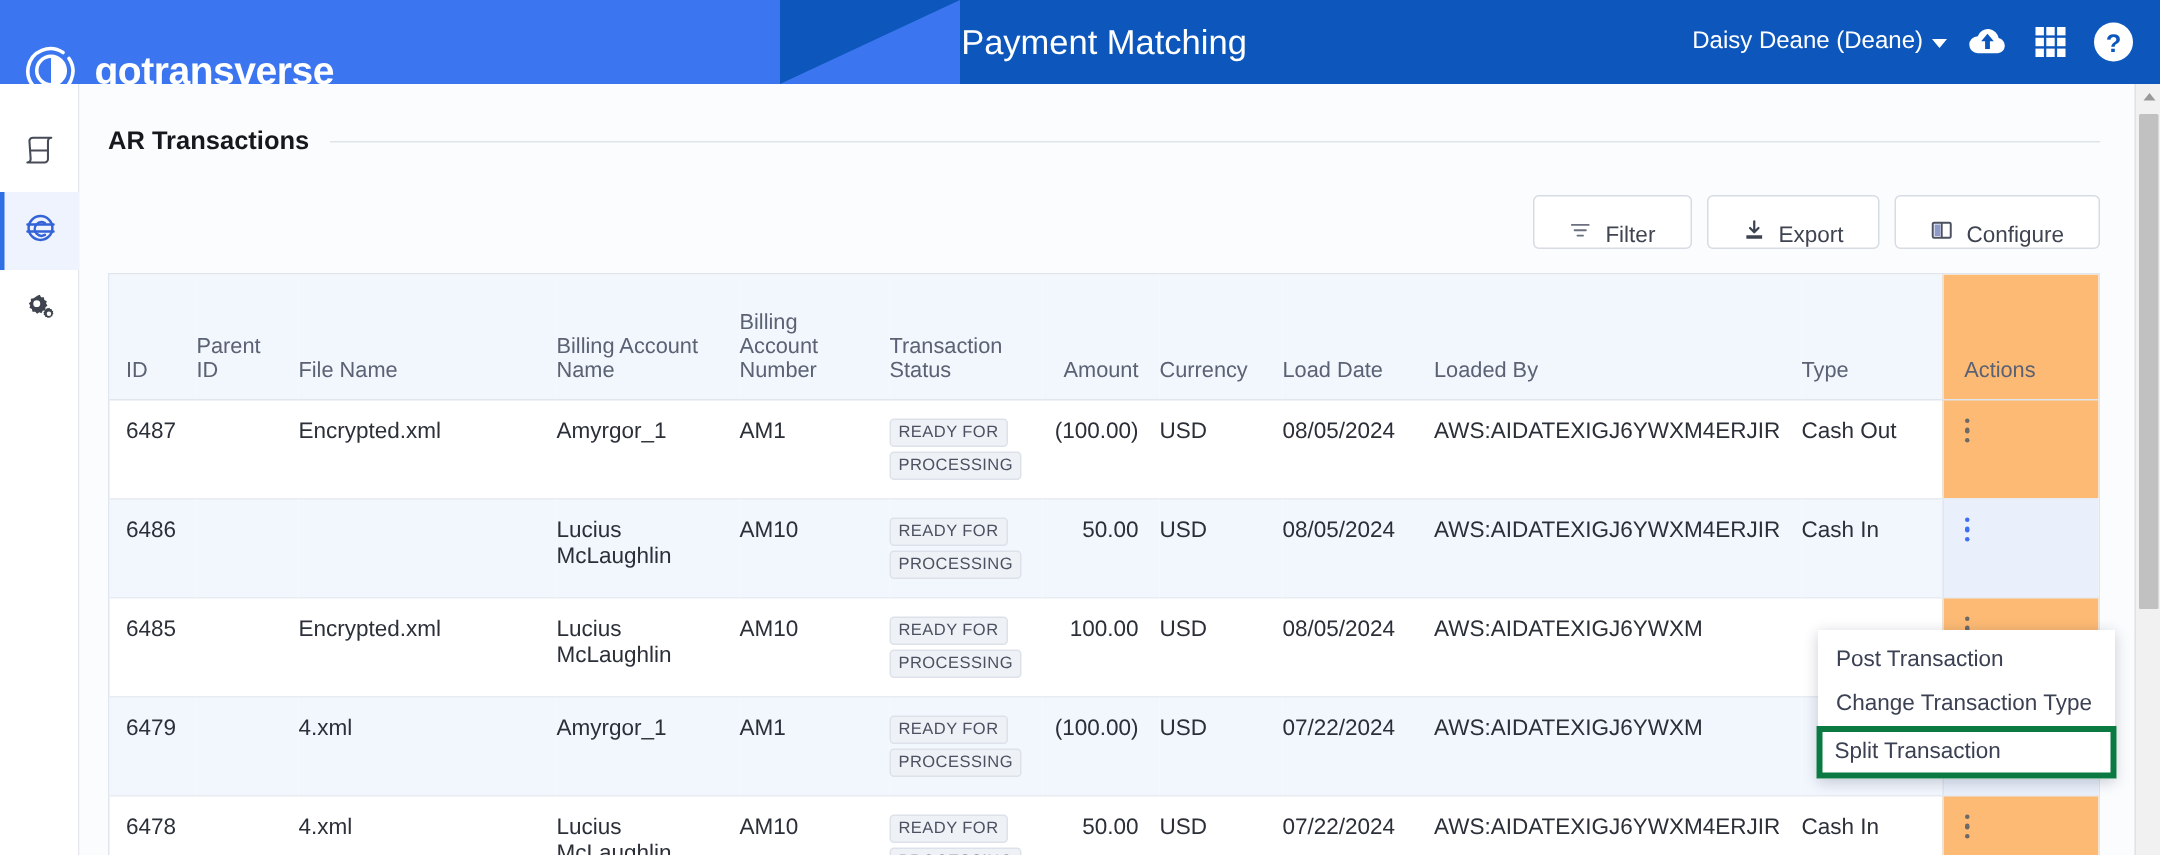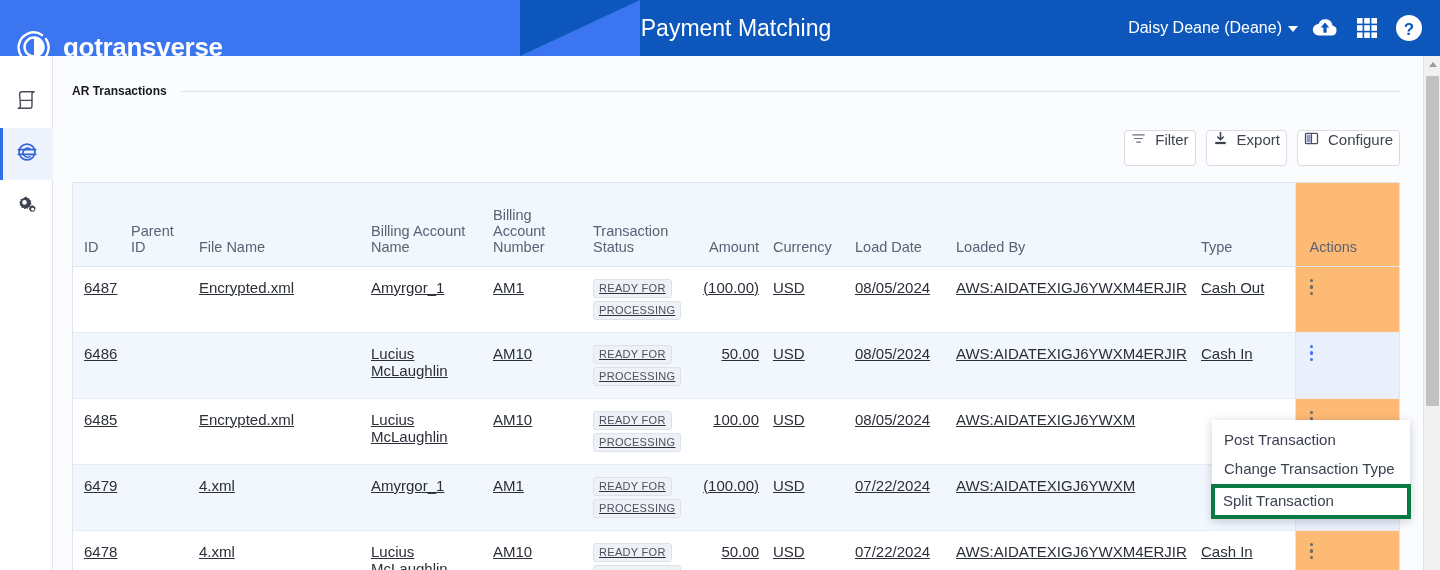--- a/index.html
+++ b/index.html
@@ -84,30 +84,30 @@
   
   .main {
     position: absolute; left: 53px; top: 56px;
     width: 1371px; height: 514px;
     background: #fbfcfe;
   }
   .page-title-row {
     position: absolute; left: 19px; top: 28px;
     width: 1328px; display: flex; align-items: center; gap: 14px;
   }
-  .page-title { font-size: 12px; font-weight: bold; color: #16181d; white-space: nowrap; }
+  .page-title { font-size: 17px; font-weight: bold; color: #16181d; white-space: nowrap; }
   .title-rule { flex: 1; height: 1px; background: #dfe3ea; }
 
   .toolbar {
     position: absolute; right: 24px; top: 74px;
     display: flex; gap: 10px;
   }
   .tbtn {
-    height: 36px; padding: 0 6px;
-    display: flex; align-items: flex-start; gap: 9px;
+    height: 36px; padding: 0 23px;
+    display: flex; align-items: flex-end; gap: 9px;
     background: #ffffff; border: 1px solid #d7dbe3; border-radius: 4px;
     font-size: 15px; color: #3f4450; cursor: pointer;
     font-family: "Liberation Sans", sans-serif;
   }
 
   
   .table-wrap {
     position: absolute; left: 19px; top: 126px;
     width: 1328px; height: 388px;
     border: 1px solid #e0e5ee; border-bottom: none;
@@ -124,21 +124,20 @@
   thead th.actions-col, tbody td.actions-col {
     border-left: 1px solid #e0e5ee; text-align: left; padding-left: 14px;
     background: #fdba74;
   }
   tbody td {
     font-size: 15px; color: #2b2f38;
     padding: 12px 8px 12px 0;
     vertical-align: top;
     border-bottom: 1px solid #e7ebf2;
     height: 59px;
-    text-decoration: underline;
   }
   tbody tr.alt td { background: #f2f6fd; }
   tbody tr.alt td.actions-col { background: #eaf0fb; }
   td.first-pad, th.first-pad { padding-left: 11px; }
 
   .chip-wrap { display: flex; flex-direction: column; align-items: flex-start; gap: 3px; }
   .chip {
     background: #eef1f6; border: 1px solid #dde2ea; border-radius: 3px;
     color: #4b5160; font-size: 11px; letter-spacing: 0.3px;
     padding: 2px 5px; line-height: 13px; white-space: nowrap;

